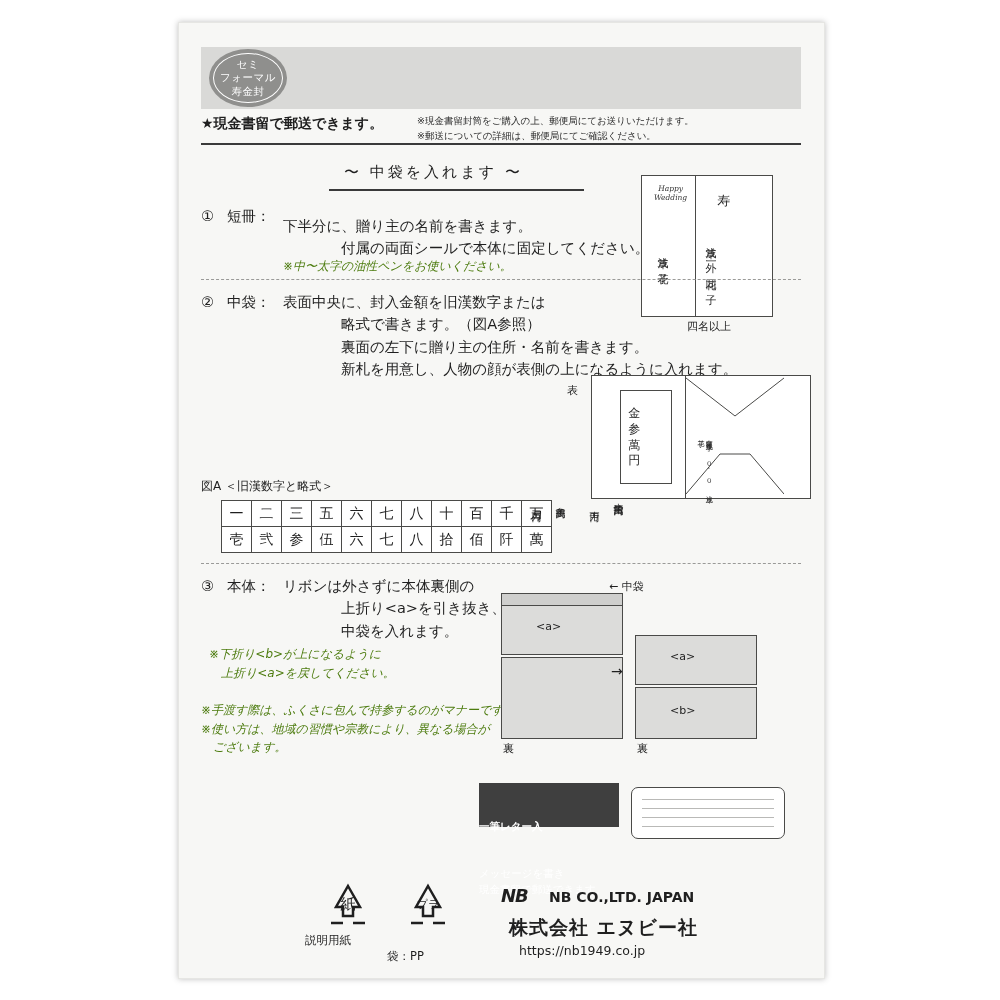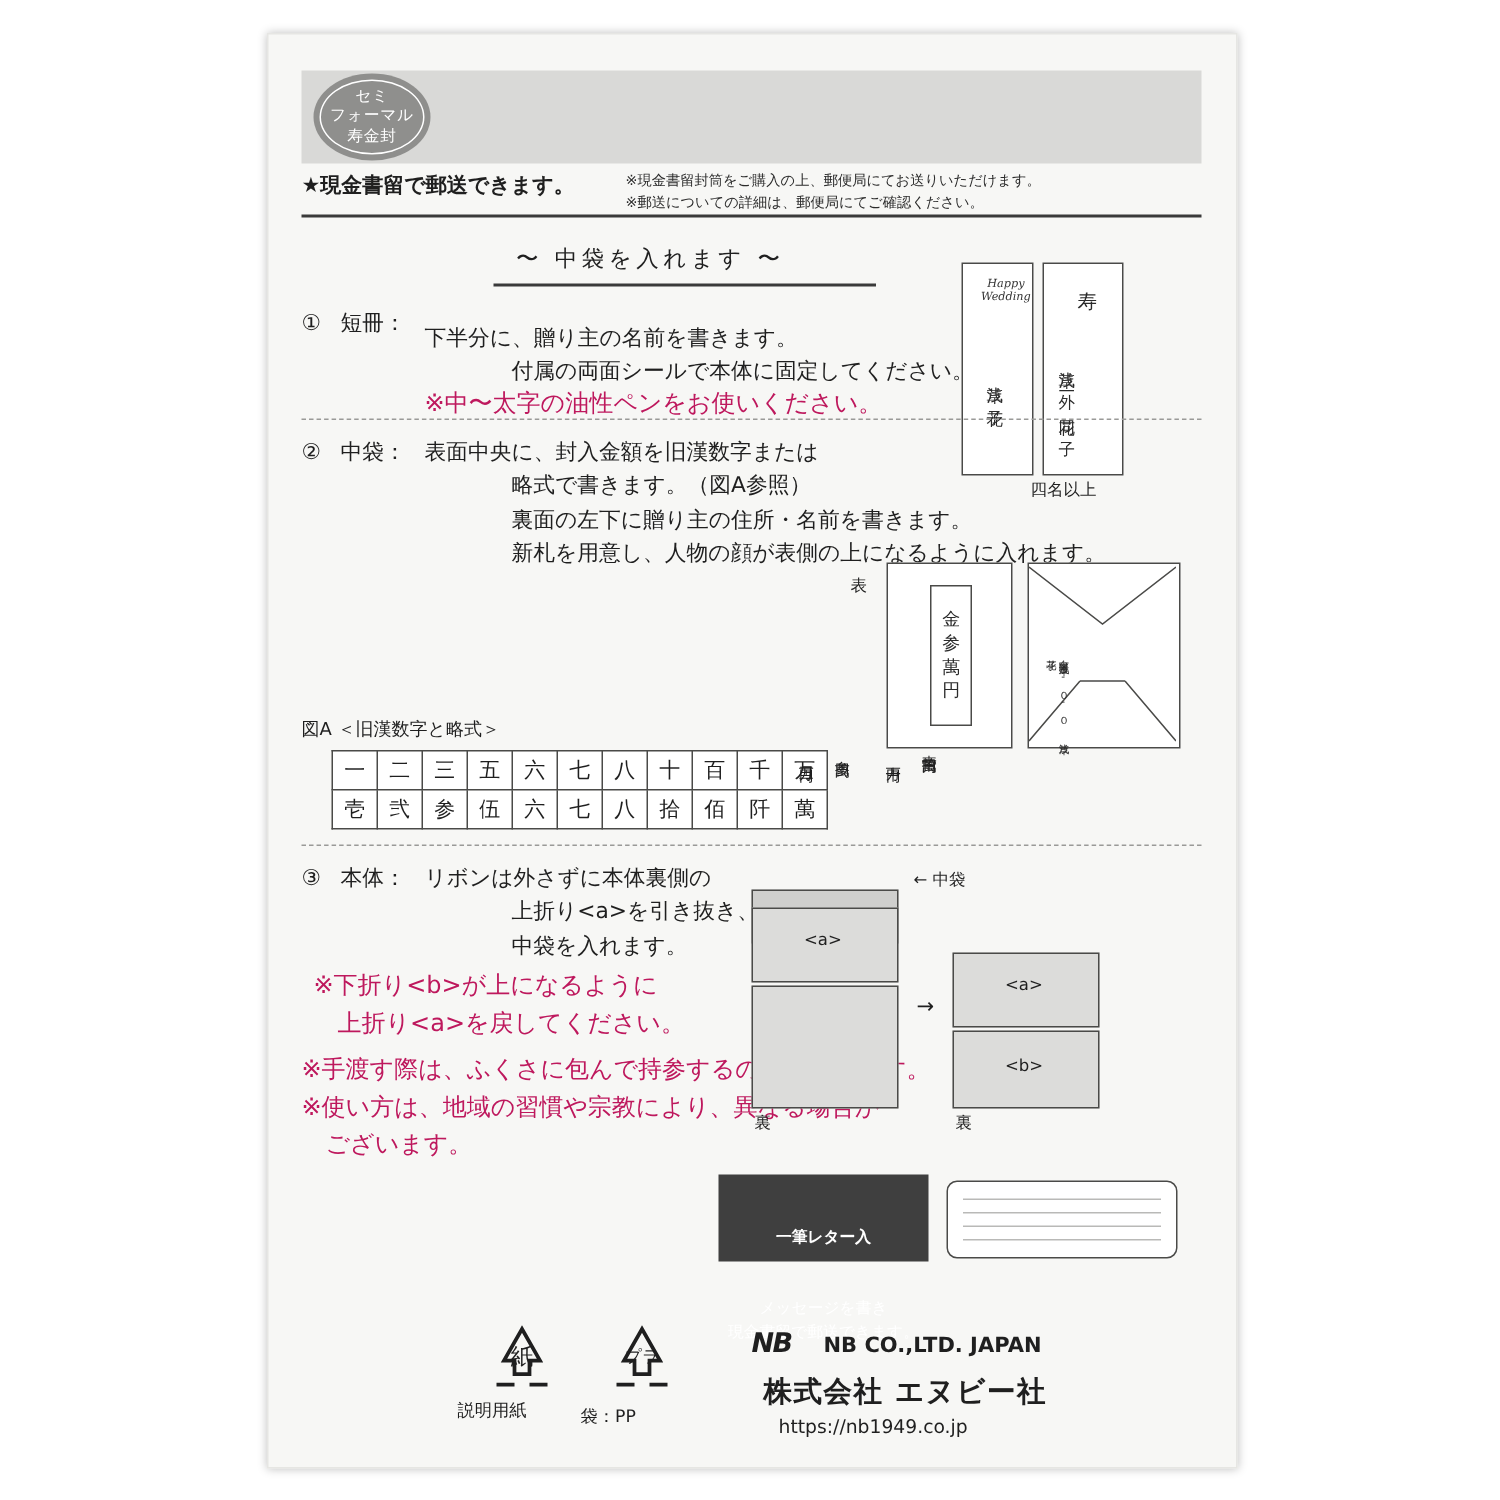--- a/index.html
+++ b/index.html
@@ -34,46 +34,46 @@
   #star{position:absolute;left:22px;top:92px;font-size:14px;font-weight:bold;color:#1f1f1f;white-space:nowrap;}
   #postnotes{position:absolute;left:238px;top:90px;font-size:9.5px;line-height:1.6;color:#2b2b2b;white-space:pre;}
   #rule1{position:absolute;left:22px;top:120px;width:600px;height:2px;background:#3a3a3a;}
 
   
   #sectitle{position:absolute;left:165px;top:140px;font-size:15px;letter-spacing:3px;color:#1f1f1f;}
   #secrule{position:absolute;left:150px;top:166px;width:255px;height:2px;background:#3a3a3a;}
 
   
   .step{position:absolute;font-size:14.5px;color:#1f1f1f;line-height:1.55;white-space:pre;}
-  .sub{font-size:16px;color:#be185d;}
+  .sub{font-size:12px;color:#4d7c0f;font-style:italic;}
   .dash{position:absolute;left:22px;width:600px;border-top:1px dashed #9a9a98;height:0;}
 
   
-  .box{position:absolute;border:1px solid #4a4a48;background:#fff;}
+  .box{position:absolute;border:1px solid #4a4a48;background:#fff;padding-left:24px;}
   .vtext{
     writing-mode:vertical-rl;text-orientation:upright;
     font-size:11px;line-height:1.1;color:#2b2b2b;letter-spacing:1px;
   }
   .script{font-family:"DejaVu Serif","Liberation Serif",serif;font-style:italic;font-size:7.5px;color:#333;}
 
   
   #figalabel{position:absolute;left:22px;top:455px;font-size:12px;color:#1f1f1f;}
   #kanjitable{position:absolute;left:42px;top:477px;border-collapse:collapse;}
   #kanjitable td{border:1px solid #4a4a48;width:27px;height:23px;text-align:center;font-size:14px;color:#1f1f1f;background:#fff;}
   .sidekanji{position:absolute;font-size:10px;color:#1f1f1f;}
 
   
   .figlabel{position:absolute;font-size:11px;color:#1f1f1f;}
   .gray{background:#dcdcda;}
   .grayd{background:#cfcfcd;}
 
   
   #promo{position:absolute;left:300px;top:760px;width:310px;height:60px;}
-  #promoTag{position:absolute;left:0;top:0;width:140px;height:58px;background:#3f3f3f;color:#fff;
-    font-size:10.5px;line-height:1.5;text-align:center;padding-top:4px;box-sizing:border-box;white-space:pre;font-family:Liberation Mono, monospace;}
+  #promoTag{position:absolute;left:0;top:0;width:140px;height:44px;background:#3f3f3f;color:#fff;
+    font-size:10.5px;line-height:1.5;text-align:left;padding-top:4px;box-sizing:border-box;white-space:pre;}
   #promoCard{position:absolute;left:152px;top:4px;width:152px;height:50px;border:1px solid #4a4a48;border-radius:7px;background:#fff;}
   #promoCard i{position:absolute;left:10px;right:10px;height:0;border-top:1px solid #b9b9b7;}
 
   
   #footer{position:absolute;left:0;top:840px;width:645px;height:115px;}
   .recycle{position:absolute;width:46px;height:46px;}
   .recycle .tri{position:absolute;left:0;top:0;width:46px;height:46px;}
   .recycle .lbl{position:absolute;left:0;top:12px;width:46px;text-align:center;font-size:15px;color:#1f1f1f;}
   .reclabel{position:absolute;font-size:11.5px;color:#1f1f1f;text-align:left;}
   #nblogo{position:absolute;left:322px;top:22px;font-size:18px;font-weight:bold;font-style:italic;color:#1f1f1f;letter-spacing:-1px;}
@@ -242,21 +242,21 @@
     </div>
     <div class="reclabel" style="left:126px;top:70px;width:86px;">説明用紙</div>
 
     <div class="recycle" style="left:226px;top:20px;">
       <svg class="tri" viewBox="0 0 46 46">
         <path d="M23 3 L35 24 L28 24 L28 33 L18 33 L18 24 L11 24 Z" fill="none" stroke="#1f1f1f" stroke-width="2.5"></path>
         <path d="M6 40 L18 40 M28 40 L40 40" stroke="#1f1f1f" stroke-width="2.5" fill="none"></path>
       </svg>
       <div class="lbl" style="font-size:11px;top:14px;">プラ</div>
     </div>
-    <div class="reclabel" style="left:208px;top:74px;width:86px;">袋：PP</div>
+    <div class="reclabel" style="left:208px;top:86px;width:86px;">袋：PP</div>
 
     <div id="nblogo">NB</div>
     <div id="nbco">NB CO.,LTD. JAPAN</div>
     <div id="company">株式会社 エヌビー社</div>
     <div id="url">https://nb1949.co.jp</div>
   </div>
 
 </div>
 
 </body></html>

